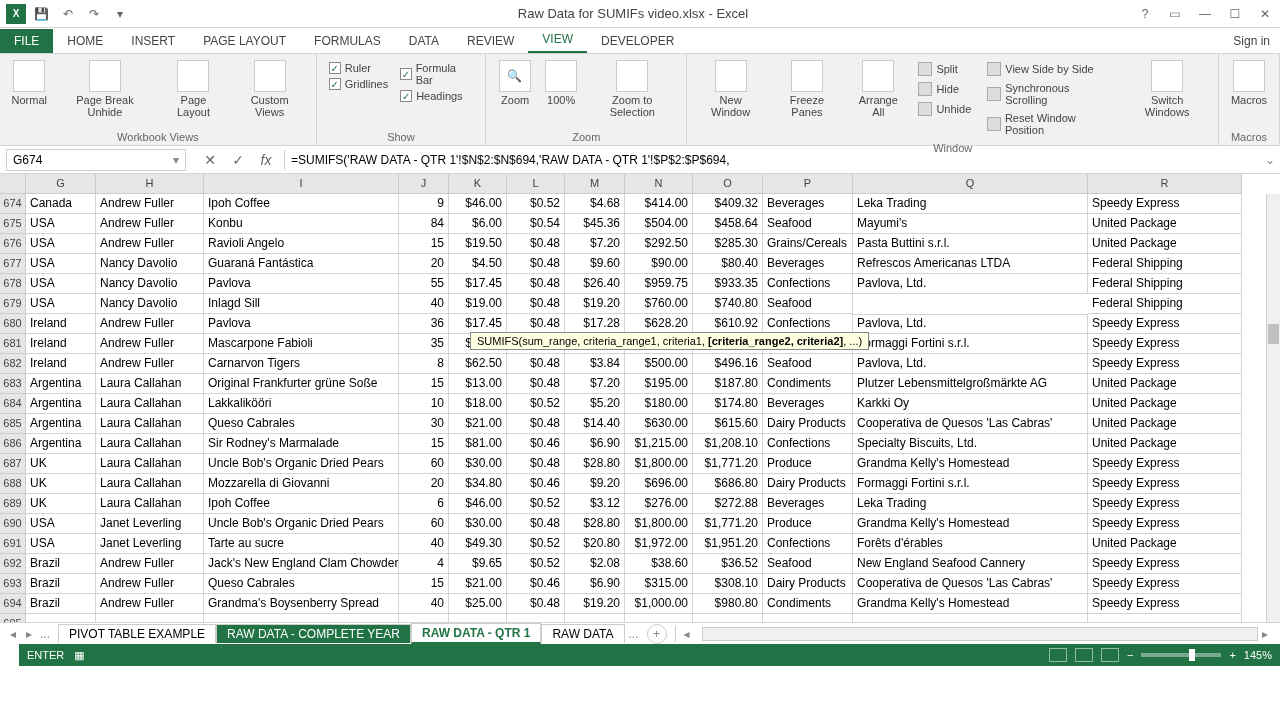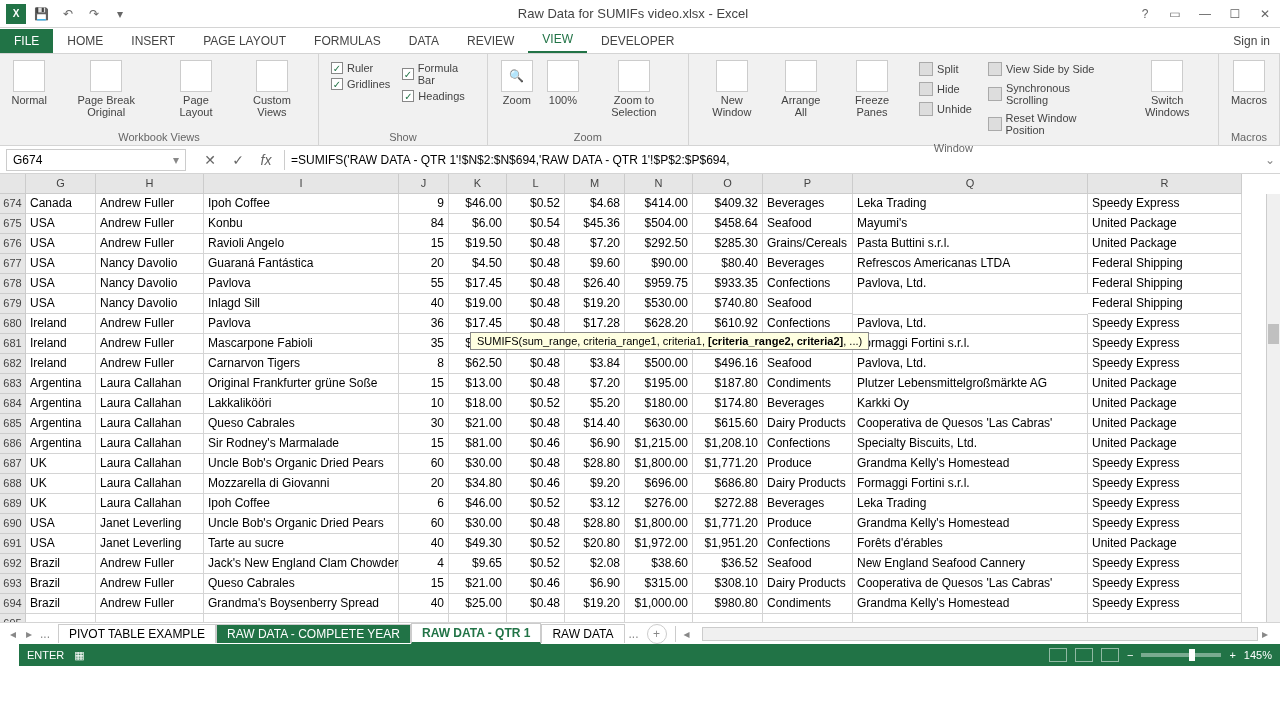--- a/index.html
+++ b/index.html
@@ -122,21 +122,21 @@
 
 <div class="ribbon">
   <div class="ribbon-group">
     <div class="ribbon-items">
       <div class="big-btn">
           <div class="big-btn-icon"></div>
           <div class="big-btn-label">Normal</div>
         </div>
       <div class="big-btn">
           <div class="big-btn-icon"></div>
-          <div class="big-btn-label">Page Break Original</div>
+          <div class="big-btn-label">Page Break Unhide</div>
         </div>
       <div class="big-btn">
           <div class="big-btn-icon"></div>
           <div class="big-btn-label">Page Layout</div>
         </div>
       <div class="big-btn">
           <div class="big-btn-icon"></div>
           <div class="big-btn-label">Custom Views</div>
         </div>
     </div>
@@ -185,25 +185,25 @@
     <div class="ribbon-group-label">Zoom</div>
   </div>
   <div class="ribbon-group">
     <div class="ribbon-items">
       <div class="big-btn">
           <div class="big-btn-icon"></div>
           <div class="big-btn-label">New Window</div>
         </div>
       <div class="big-btn">
           <div class="big-btn-icon"></div>
+          <div class="big-btn-label">Freeze Panes</div>
+        </div>
+      <div class="big-btn">
+          <div class="big-btn-icon"></div>
           <div class="big-btn-label">Arrange All</div>
-        </div>
-      <div class="big-btn">
-          <div class="big-btn-icon"></div>
-          <div class="big-btn-label">Freeze Panes</div>
         </div>
       <div class="small-btn-list">
         <div class="small-btn">
             <div class="small-icon"></div>
             <span>Split</span>
           </div>
         <div class="small-btn">
             <div class="small-icon"></div>
             <span>Hide</span>
           </div>
@@ -375,21 +375,21 @@
           <div class="cell c-R" style="width: 154px;">Federal Shipping</div>
         </div>
         <div class="data-row">
           <div class="cell c-G" style="width: 70px;">USA</div>
           <div class="cell c-H" style="width: 108px;">Nancy Davolio</div>
           <div class="cell c-I" style="width: 195px;">Inlagd Sill</div>
           <div class="cell c-J num" style="width: 50px;">40</div>
           <div class="cell c-K num" style="width: 58px;">$19.00</div>
           <div class="cell c-L num" style="width: 58px;">$0.48</div>
           <div class="cell c-M num" style="width: 60px;">$19.20</div>
-          <div class="cell c-N num" style="width: 68px;">$530.00</div>
+          <div class="cell c-N num" style="width: 68px;">$760.00</div>
           <div class="cell c-O num" style="width: 70px;">$740.80</div>
           <div class="cell c-P" style="width: 90px;">Seafood</div>
           <div class="cell c-Q" style="width: 235px; margin-top: 20px;">Svensk Sjöföda AB</div>
           <div class="cell c-R" style="width: 154px;">Federal Shipping</div>
         </div>
         <div class="data-row">
           <div class="cell c-G" style="width: 70px;">Ireland</div>
           <div class="cell c-H" style="width: 108px;">Andrew Fuller</div>
           <div class="cell c-I" style="width: 195px;">Pavlova</div>
           <div class="cell c-J num" style="width: 50px;">36</div>

